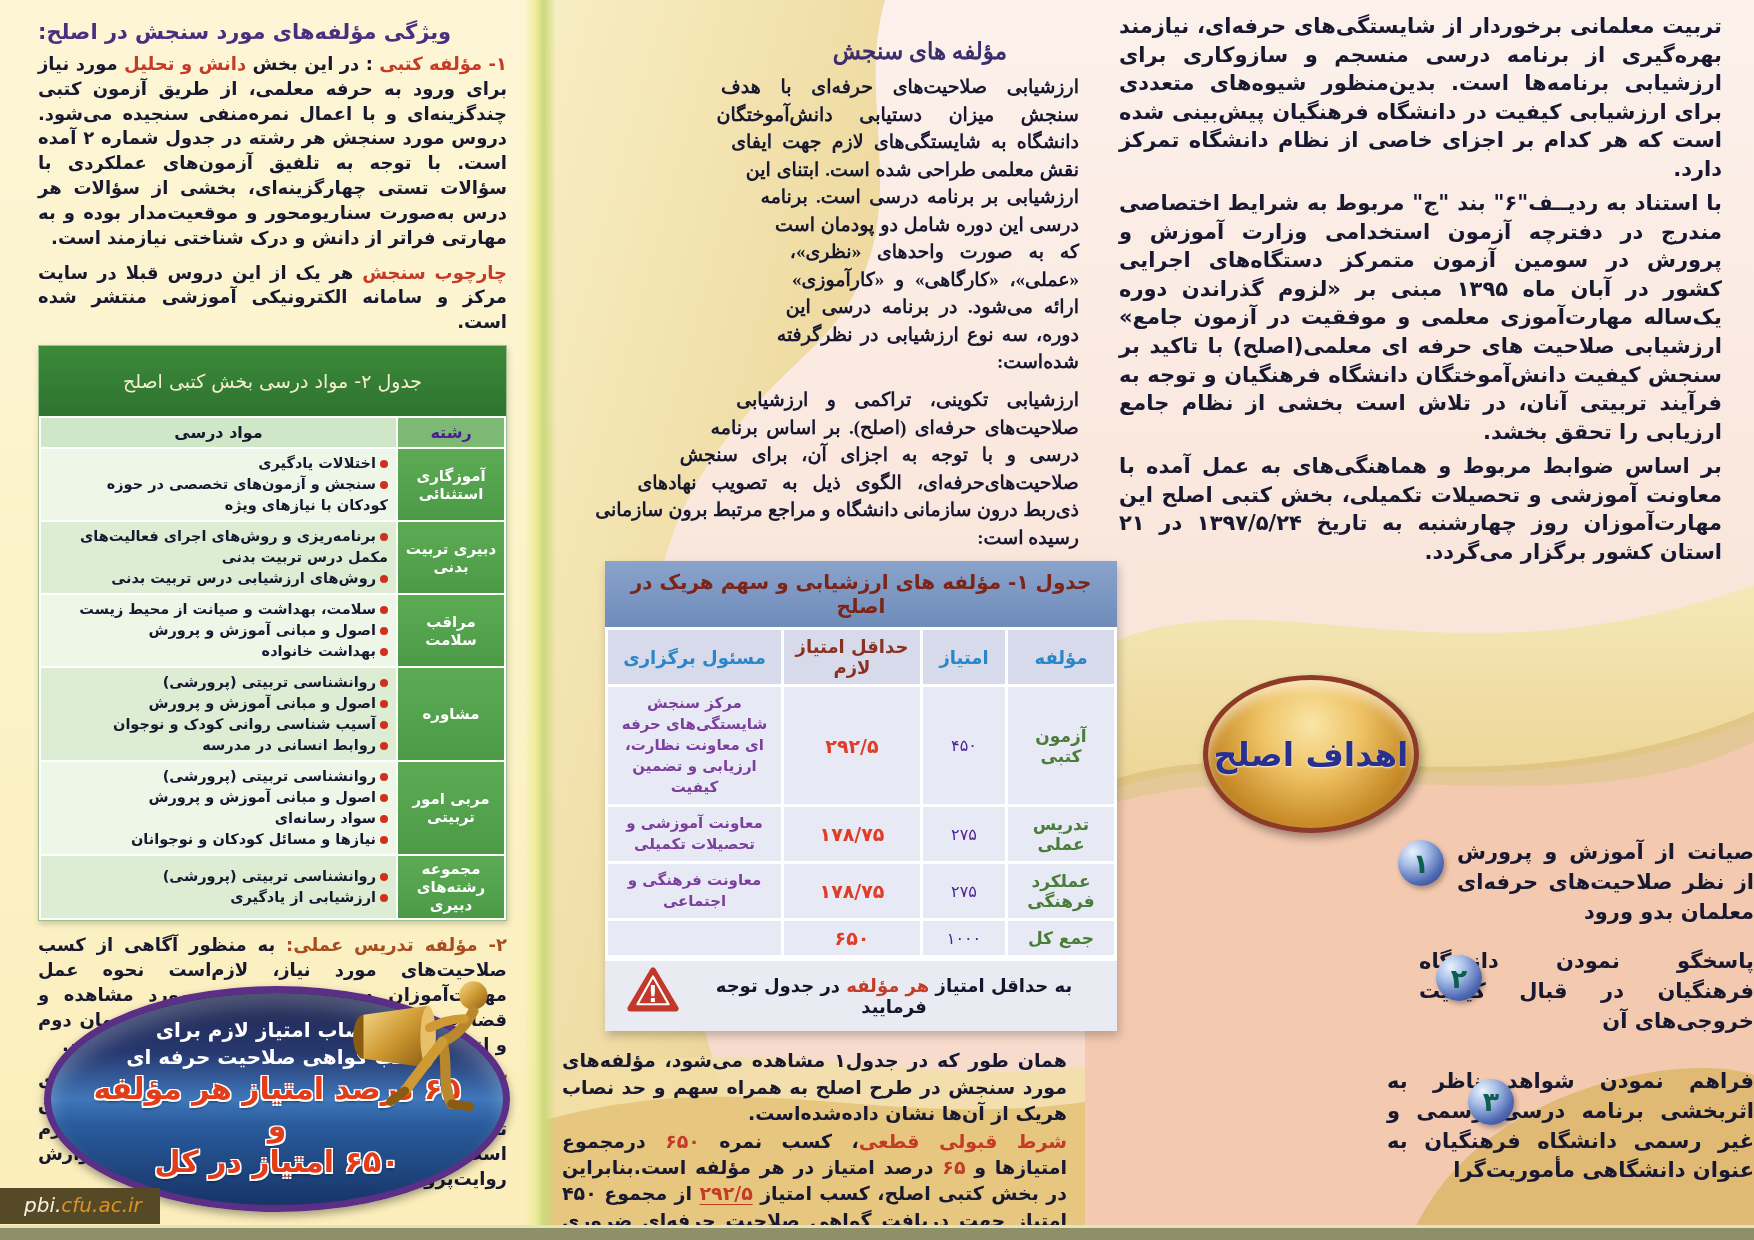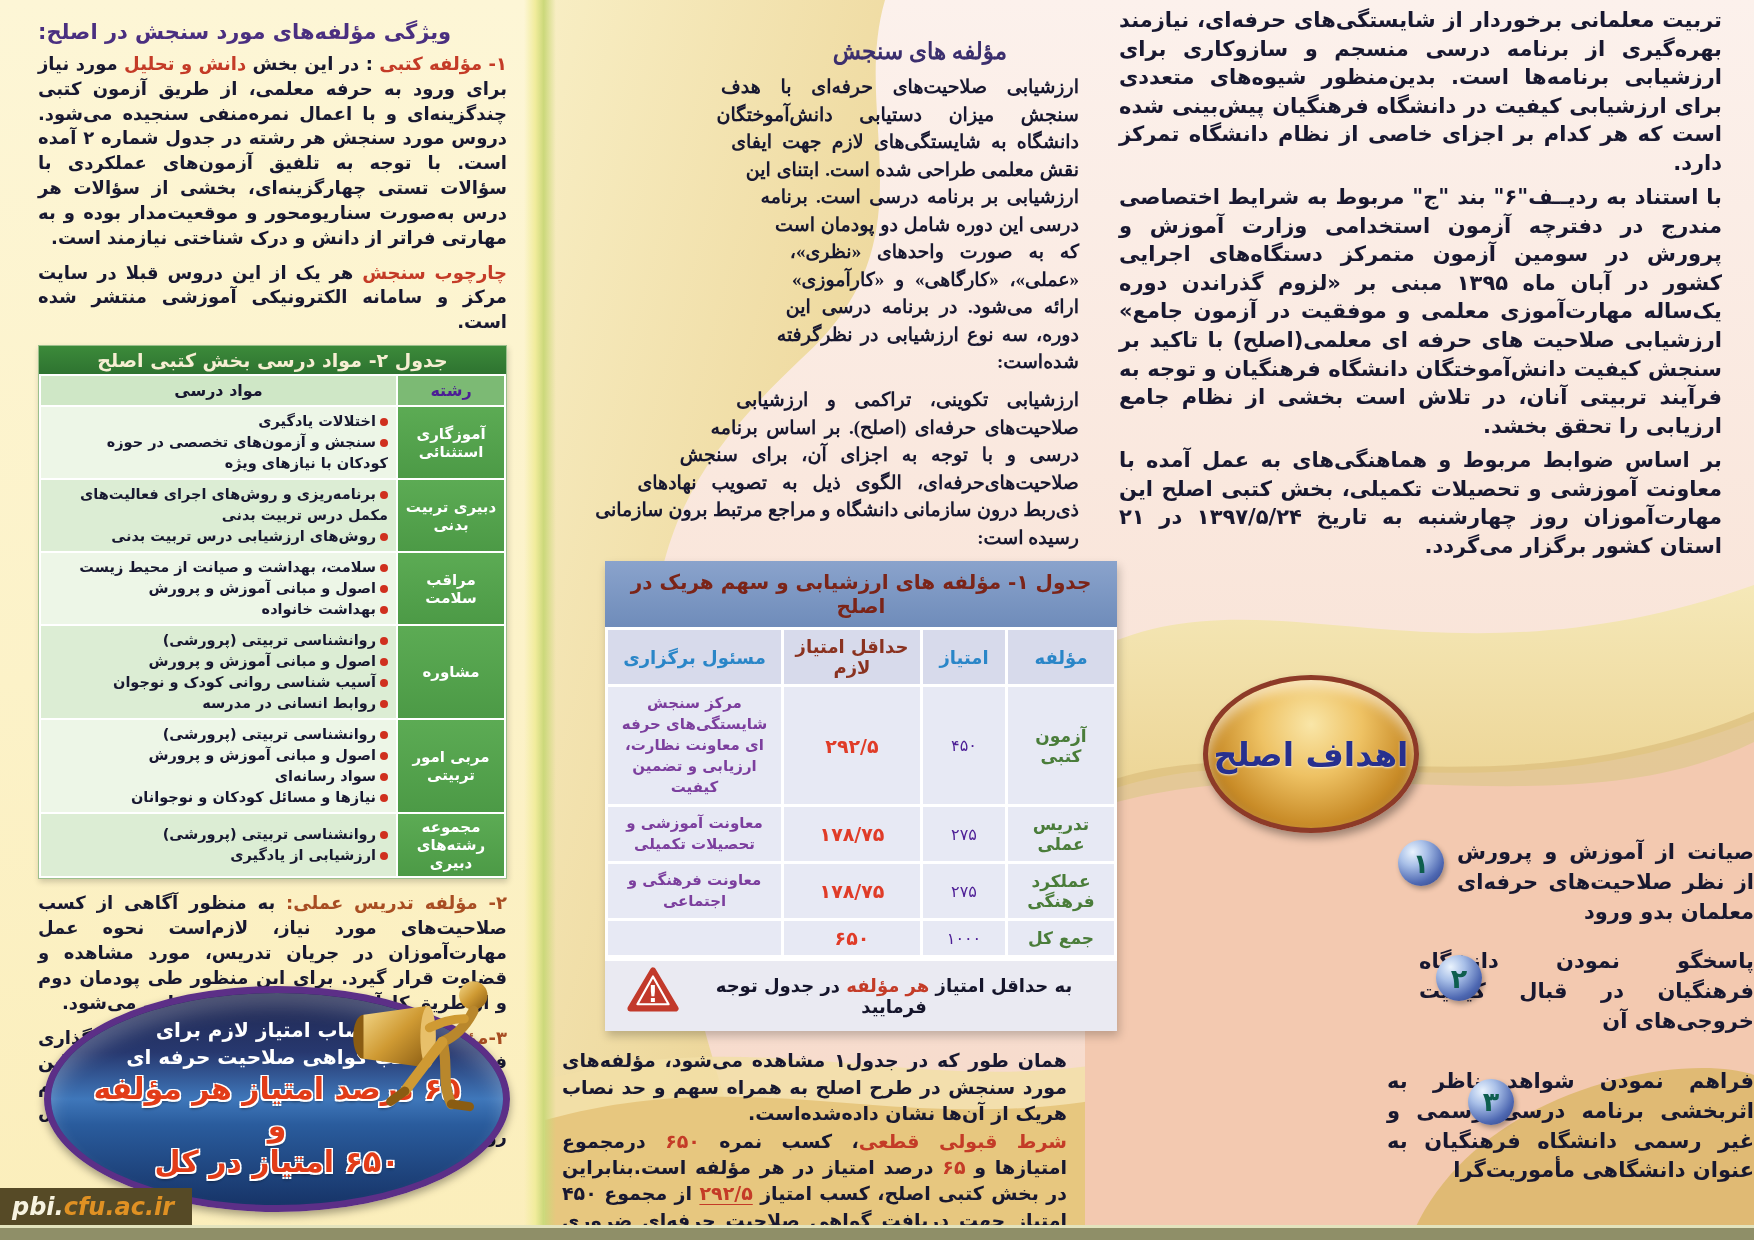--- a/index.html
+++ b/index.html
@@ -16,22 +16,22 @@
   p{margin:0 0 10px 0;}
   .jt{text-align:justify;color:#181830;font-weight:700;}
   .red{color:#c43b27;}
   .red2{color:#a84d22;}
   .u{text-decoration:underline;text-underline-offset:4px;}
   
   .left-panel{left:0;width:545px;height:1240px;padding:20px 38px;}
   .left-heading{margin:0 0 8px 0;text-align:left;font-size:21px;font-weight:700;color:#4a2f80;}
   .left-panel .jt{font-size:18px;line-height:1.38;}
   .t2-wrap{margin:10px 0 12px 0;box-shadow:1px 3px 6px rgba(0,0,0,.18);border:1px solid #9cc08c;}
-  .t2-title{background:linear-gradient(180deg,#3c8a3a,#2e7330);color:#f6eed2;font-weight:700;
-            font-size:19px;text-align:center;padding:3px 4px;}
+  .t2-title{background:linear-gradient(180deg,#3c8a3a,#2e7330);color:#f6eed2;font-weight:400;
+            font-size:19px;text-align:center;padding:24px 4px;}
   .t2-wrap table{width:100%;border-collapse:collapse;direction:rtl;}
   .t2-wrap td{border:2px solid #ffffff;vertical-align:middle;}
   .t2h-field{background:#7cba74;color:#4c1d95;font-weight:700;font-size:16px;text-align:center;width:96px;padding:5px;}
   .t2h-sub{background:#cfe7c6;color:#181830;font-weight:700;font-size:16px;text-align:center;padding:5px;margin-left:32px;}
   .t2-label{background:linear-gradient(180deg,#5cab54,#4c9a46);color:#ffffff;font-weight:700;
             font-size:15px;text-align:center;width:96px;padding:4px 3px;}
   .t2-items{padding:4px 8px;font-size:14.5px;font-weight:700;color:#181830;}
   tbody tr:nth-child(odd) .t2-items{background:#edf6e7;}
   tbody tr:nth-child(even) .t2-items{background:#dcedd4;}
   .bullet-item{display:inline-block;margin-left:14px;line-height:1.45;}
@@ -65,21 +65,21 @@
   td.c-score{color:#4c1d95;font-weight:400;font-size:16px;width:72px;}
   td.c-min{color:#e03c28;font-weight:700;font-size:19px;width:126px;}
   td.c-org{color:#7c3f9e;font-weight:700;font-size:15px;line-height:1.4;}
   .t1-note{position:relative;background:#eaeaf2;border-top:3px solid #ffffff;
            padding:14px 20px 14px 86px;text-align:center;font-weight:700;font-size:18px;color:#15152b;}
   .warn-icon{position:absolute;left:22px;top:5px;}
   .mid-bottom{width:505px;margin:16px 58px 0 auto;}
   .mid-bottom .jt{font-size:19px;line-height:1.38;margin-bottom:2px;}
   
   .right-panel{left:1085px;width:669px;height:1240px;}
-  .right-text{padding:6px 32px 0 34px;}
+  .right-text{padding:12px 32px 0 34px;}
   .right-text .jt{font-size:21px;line-height:1.36;margin-bottom:6px;}
   .gold-badge{position:absolute;left:118px;top:675px;width:206px;height:148px;border-radius:50%;
       border:5px solid #8d3a28;
       background:radial-gradient(ellipse at 50% 30%,#f9e6a8 0%,#eec264 35%,#c98c28 68%,#8a5a14 100%);
       box-shadow:inset 0 8px 12px rgba(255,255,255,.55),3px 5px 9px rgba(0,0,0,.35);
       display:flex;align-items:center;justify-content:center;}
   .gold-badge span{color:#27308e;font-weight:700;font-size:33px;text-shadow:0 1px 2px rgba(255,255,255,.8);}
   .goals{position:absolute;top:838px;left:14px;right:0;}
   .goal-row{position:relative;margin-bottom:14px;min-height:50px;}
   .goal-text{text-align:justify;font-weight:700;font-size:21px;line-height:1.42;color:#181830;}
@@ -90,22 +90,22 @@
       color:#0e5e4e;font-weight:700;font-size:27px;}
   .g1 .goal-text{padding-left:0;margin-right:0;margin-left:358px;}
   .g1 .goal-num{right:310px;}
   .g2 .goal-text{margin-left:320px;}
   .g2 .goal-num{right:272px;margin-top:6px;}
   .g2{margin-top:20px;}
   .g3{margin-top:30px;}
   .g3 .goal-text{margin-left:288px;}
   .g3 .goal-num{right:240px;margin-top:10px;}
   
-  .site{position:absolute;left:0;top:1188px;z-index:4;background:#564a26;padding:5px 18px 7px 12px;
-        direction:ltr;font-style:italic;font-weight:700;font-size:24px;}
+  .site{position:absolute;left:0;top:1188px;z-index:4;background:#564a26;padding:5px 18px 7px 24px;
+        direction:ltr;font-style:italic;font-weight:400;font-size:20px;}
   .site .sp{color:#f7f3e0;}
   .site .sr{color:#e09123;}
   .bottom-bar{position:absolute;left:0;bottom:0;width:100%;height:12px;z-index:4;
         background:#8f8f68;border-top:3px solid #e3e3bd;}
 </style>
 </head>
 <body>
 
 <div class="canvas">
 

